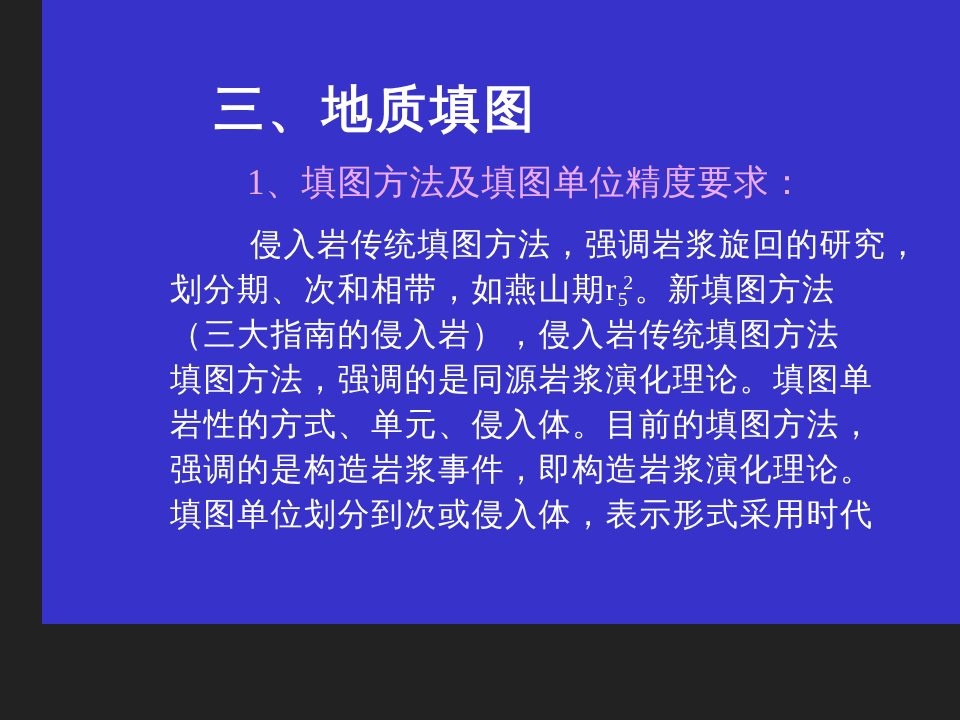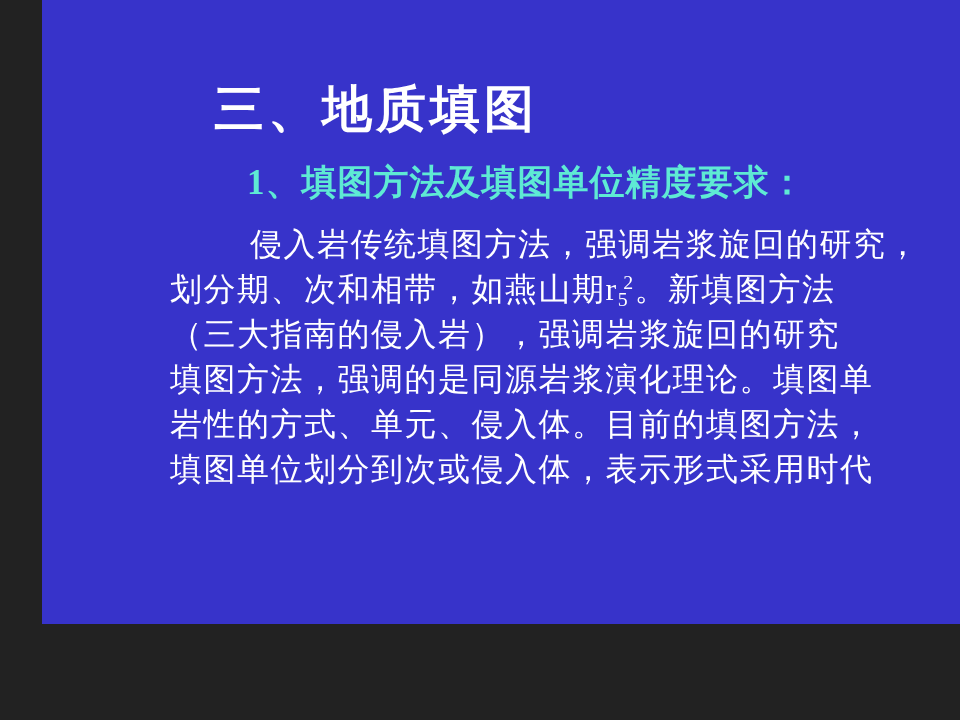--- a/index.html
+++ b/index.html
@@ -26,23 +26,23 @@
     font-weight: bold;
     letter-spacing: 4px;
     line-height: 1.1;
     white-space: nowrap;
   }
   .subtitle {
     position: absolute;
     left: 205px;
     top: 162px;
     margin: 0;
-    color: #5eead4;
+    color: #f0abfc;
     font-size: 35px;
-    font-weight: bold;
+    font-weight: normal;
     letter-spacing: 1px;
     line-height: 1.2;
     white-space: nowrap;
   }
   .body-text {
     position: absolute;
     left: 128px;
     top: 222px;
     width: 740px;
     color: #ffffff;
@@ -93,26 +93,27 @@
   <h1 class="title">三、地质填图</h1>
 
   <h2 class="subtitle">1、填图方法及填图单位精度要求：</h2>
 
   <div class="body-text">
 
     <div class="line indent-first">侵入岩传统填图方法，强调岩浆旋回的研究，</div>
 
     <div class="line"><span>划分期、次和相带，如燕山期</span><span class="notation"><span>r</span><sub>5</sub><sup>2</sup></span><span>。新填图方法</span></div>
 
-    <div class="line">（三大指南的侵入岩），强调岩浆旋回的研究</div>
+    <div class="line">（三大指南的侵入岩），侵入岩传统填图方法</div>
 
     <div class="line">填图方法，强调的是同源岩浆演化理论。填图单</div>
 
     <div class="line">岩性的方式、单元、侵入体。目前的填图方法，</div>
 
+    <div class="line">强调的是构造岩浆事件，即构造岩浆演化理论。</div>
 
     <div class="line">填图单位划分到次或侵入体，表示形式采用时代</div>
 
 
   </div>
 
   <div class="page-number">13</div>
 
 </div>
 

